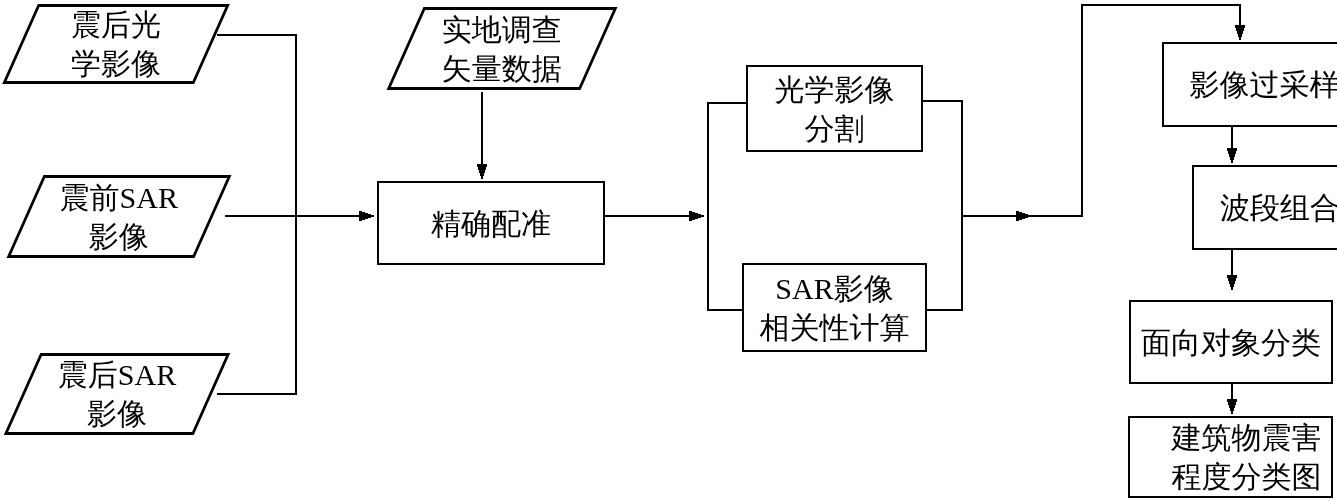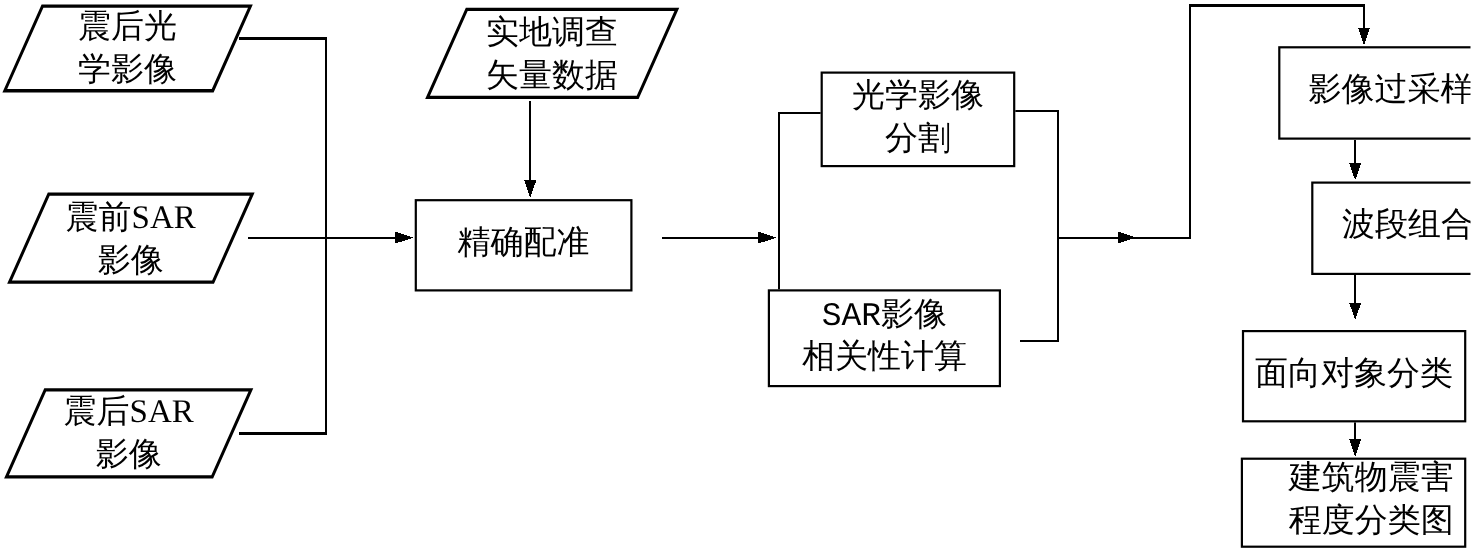--- a/index.html
+++ b/index.html
@@ -33,21 +33,21 @@
   }
   .node .label { white-space: pre-line; display: block; }
   .para { transform: skewX(-24deg); }
   .para .inner {
     transform: skewX(24deg);
     width: 100%;
     display: flex;
     align-items: center;
     justify-content: center;
   }
-  .rect { border-width: 2.5px; font-family: Liberation Mono, monospace; }
+  .rect { border-width: 2.5px; }
 </style>
 </head>
 <body>
 
 <div class="canvas">
 
   <svg class="connectors" viewBox="0 0 1337 501" xmlns="http://www.w3.org/2000/svg" shape-rendering="crispEdges">
 
     <line x1="217" y1="35" x2="297" y2="35"></line>
     <line x1="296" y1="34" x2="296" y2="395"></line>
@@ -106,30 +106,30 @@
     </div>
   </div>
 
   <div class="node para" style="left:405px; top:7px; width:194px; height:83px;">
     <div class="inner">
       <span class="label">实地调查
 矢量数据</span>
     </div>
   </div>
 
-  <div class="node rect" style="left:377px; top:181px; width:198px; height:84px;">
+  <div class="node rect" style="left:377px; top:181px; width:228px; height:84px;">
     <span class="label">精确配准</span>
   </div>
 
   <div class="node rect" style="left:746px; top:65px; width:177px; height:87px;">
     <span class="label">光学影像
 分割</span>
   </div>
 
-  <div class="node rect" style="left:698px; top:263px; width:212px; height:89px;">
+  <div class="node rect" style="left:742px; top:263px; width:185px; height:89px;">
     <span class="label">SAR影像
 相关性计算</span>
   </div>
 
   <div class="node rect" style="left:1128px; top:42px; width:205px; height:85px;margin-left:34px;">
     <span class="label">影像过采样</span>
   </div>
 
   <div class="node rect" style="left:1192px; top:165px; width:176px; height:85px;">
     <span class="label">波段组合</span>

